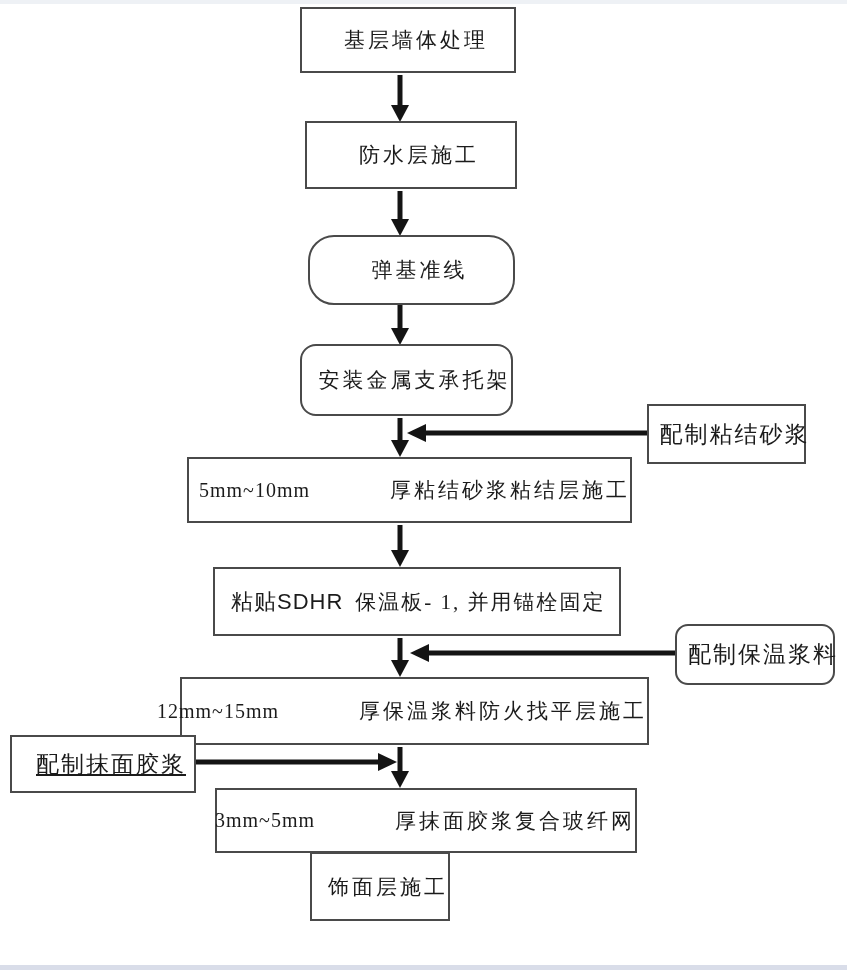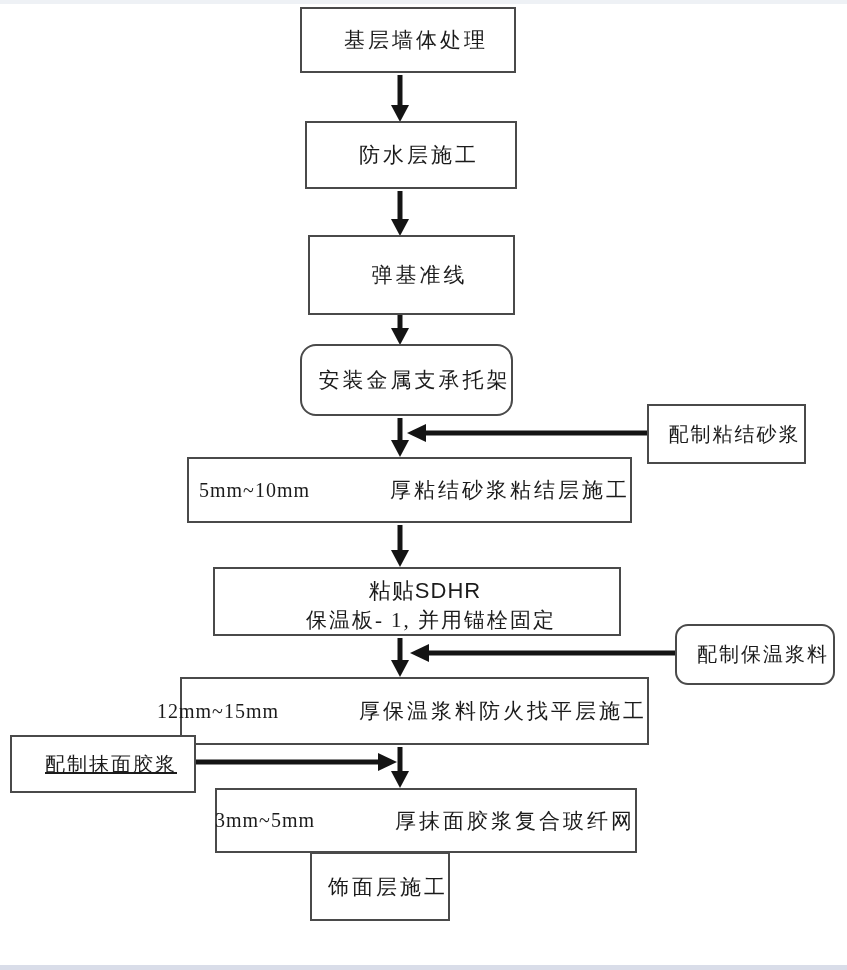--- a/index.html
+++ b/index.html
@@ -39,28 +39,28 @@
     padding-left: 16px;
   }
   .lbl { font-size: 21px; letter-spacing: 3px; }
   .measure { font-size: 20px; letter-spacing: 1px; }
   .prefix {
     font-family: "Liberation Sans", "DejaVu Sans", sans-serif;
     font-size: 22px; letter-spacing: 1px;
   }
   .row { justify-content: flex-end; padding-left: 30px; }
   .row .lbl { margin-left: 80px; }
-  .row6 { justify-content: flex-end; flex-direction: column; }
+  .row6 { justify-content: flex-start; }
   .row6 .lbl { margin-left: 12px; letter-spacing: 2px; font-family: Liberation Serif, serif; }
-  .side .lbl { font-size: 20px; letter-spacing: 2px; }
+  .side .lbl { font-size: 23px; letter-spacing: 2px; }
 
   
   #b1 { left: 300px; top: 7px;   width: 216px; height: 66px; }
   #b2 { left: 305px; top: 121px; width: 212px; height: 68px; }
-  #b3 { left: 308px; top: 235px; width: 207px; height: 80px; }
+  #b3 { left: 308px; top: 235px; width: 207px; height: 70px; border-radius: 26px; }
   #b4 { left: 300px; top: 344px; width: 213px; height: 72px; border-radius: 16px; }
   #b5 { left: 187px; top: 457px; width: 445px; height: 66px; }
   #b6 { left: 213px; top: 567px; width: 408px; height: 69px; }
   #b7 { left: 180px; top: 677px; width: 469px; height: 68px; }
   #b8 { left: 215px; top: 788px; width: 422px; height: 65px; }
   #b9 { left: 310px; top: 852px; width: 140px; height: 69px; }
 
   
   #s1 { left: 647px; top: 404px; width: 159px; height: 60px; }
   #s2 { left: 675px; top: 624px; width: 160px; height: 61px; border-radius: 13px; }

